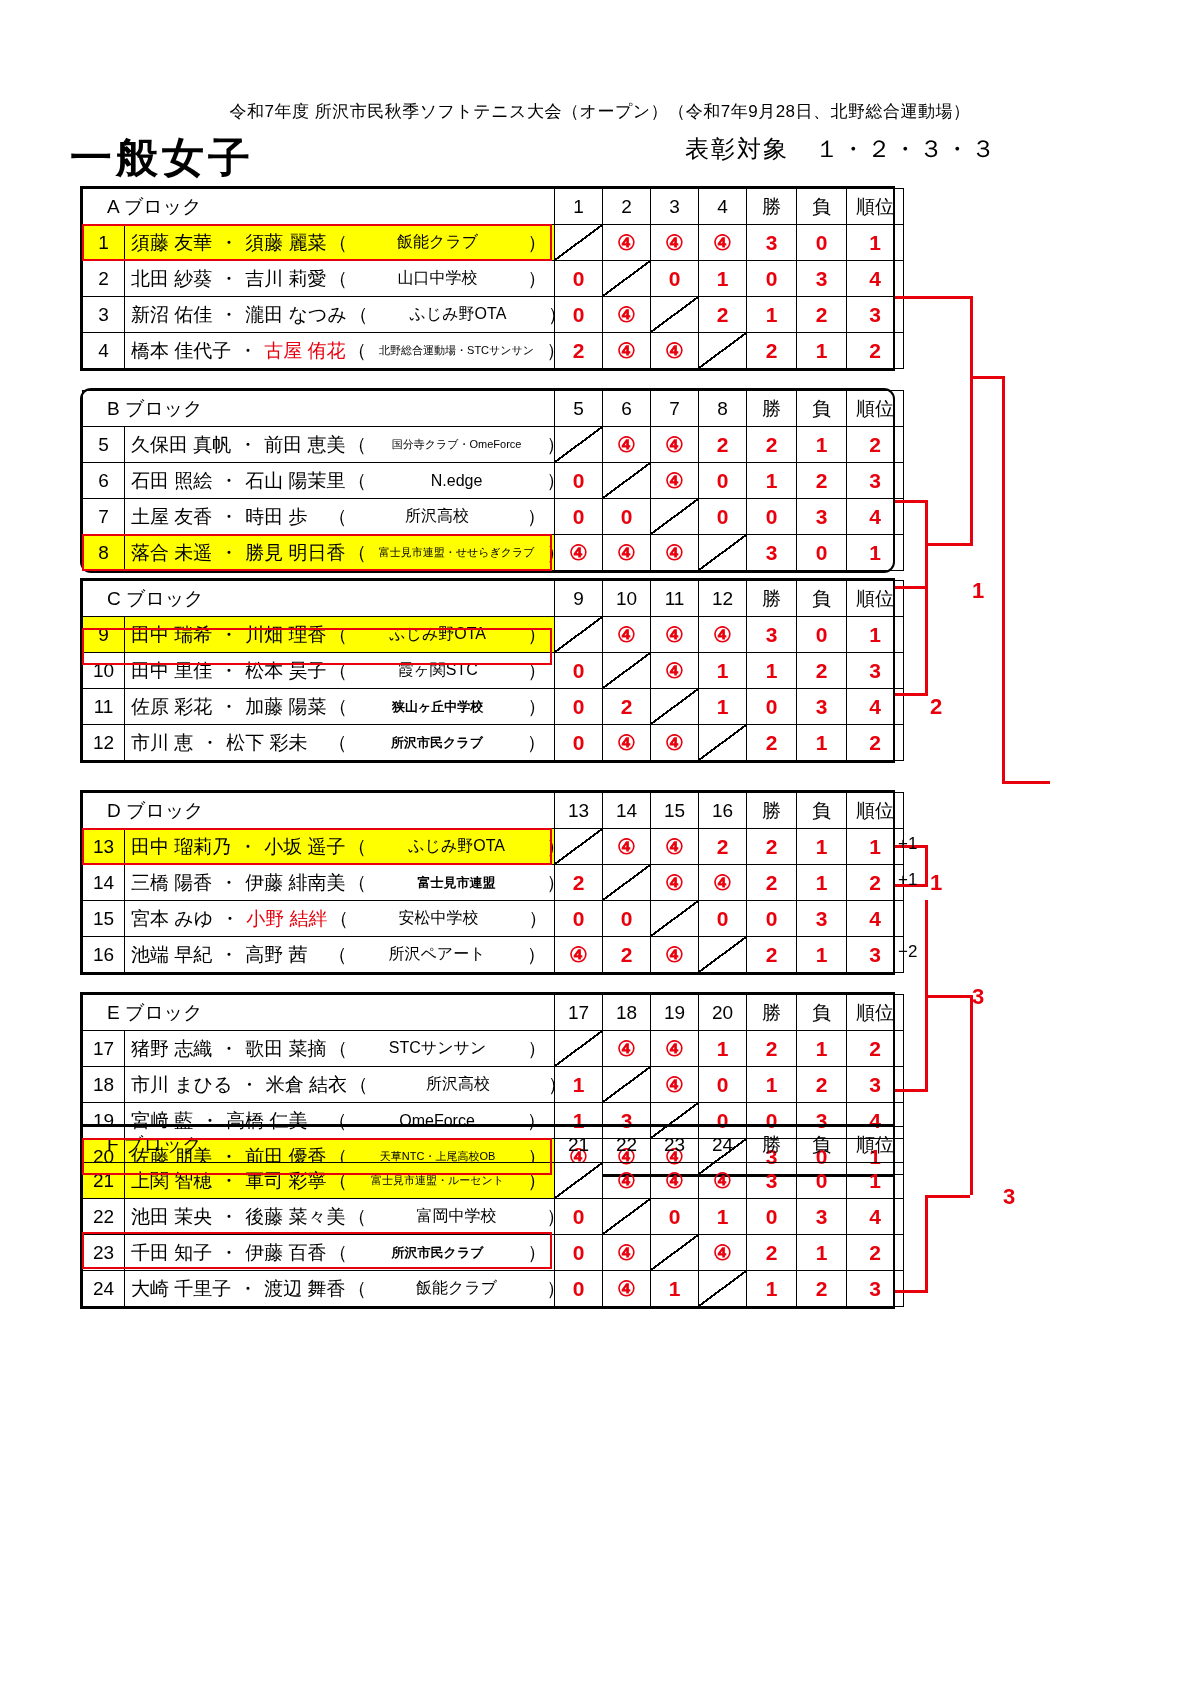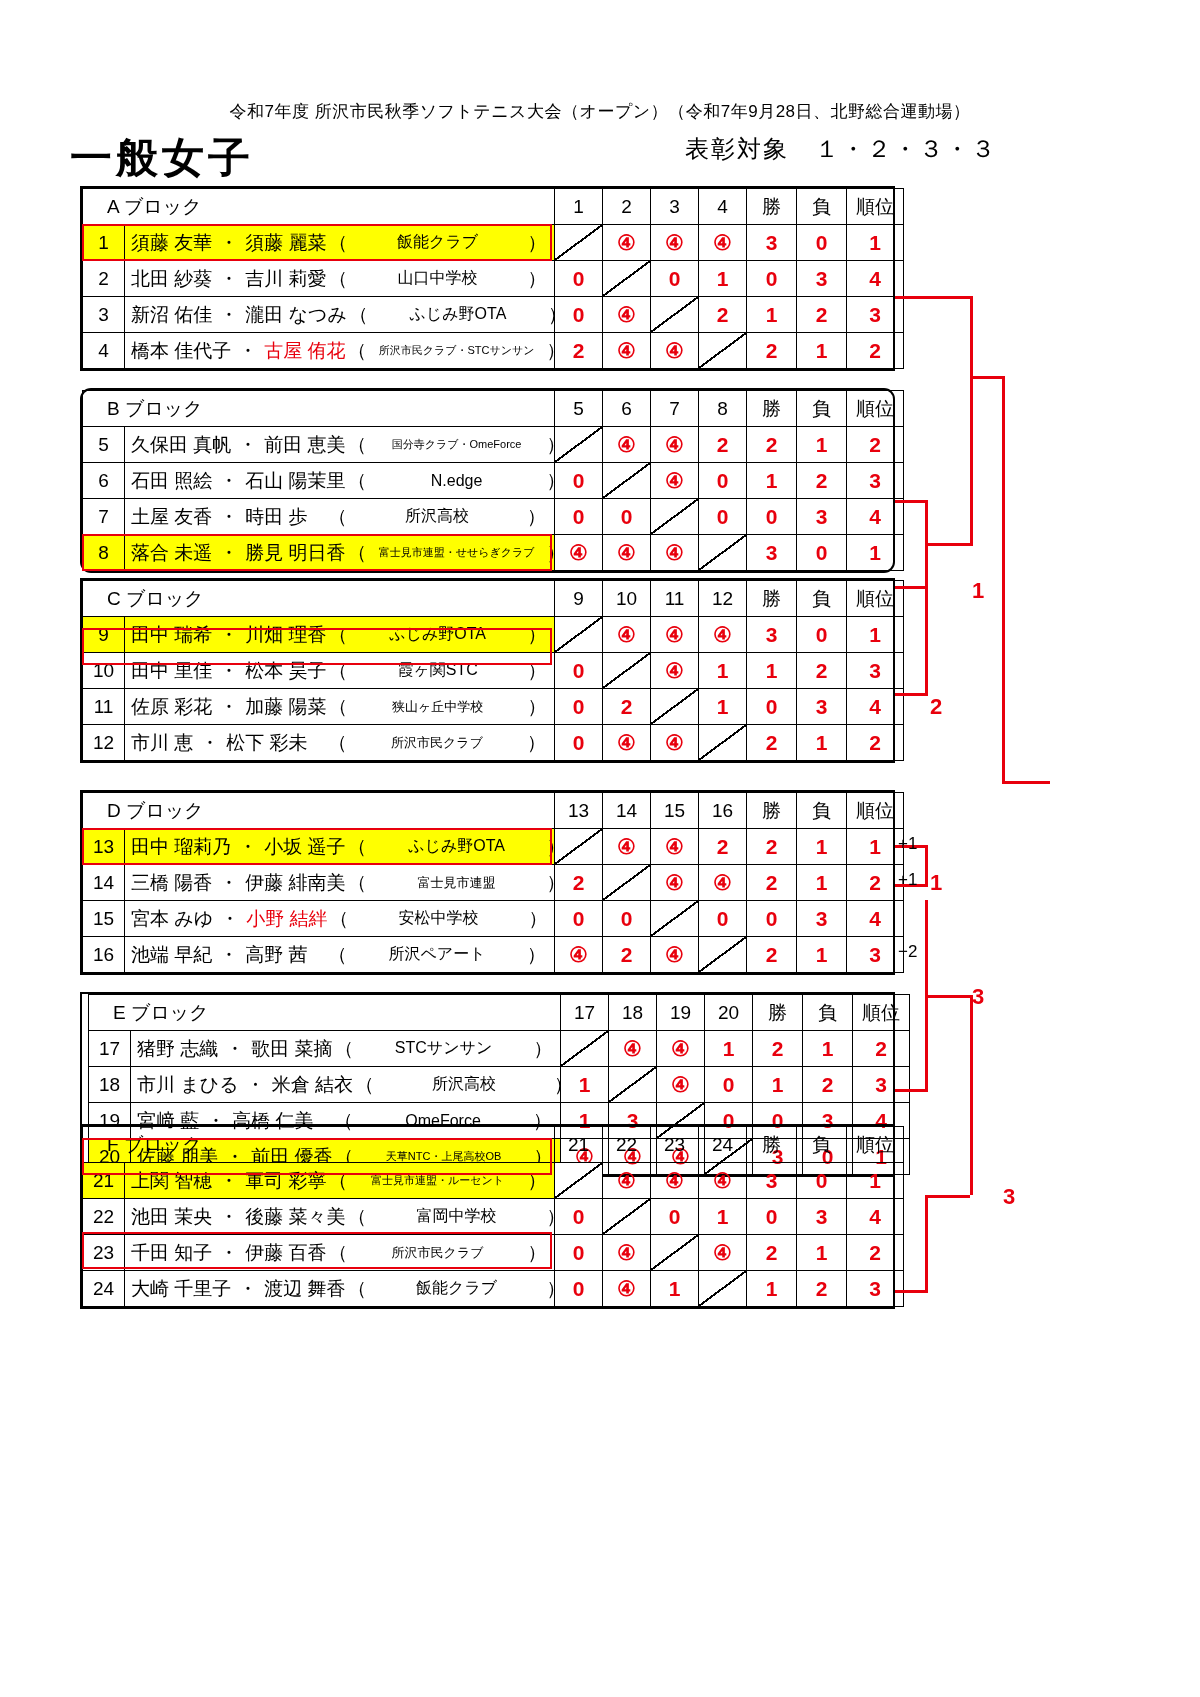--- a/index.html
+++ b/index.html
@@ -95,21 +95,21 @@
   .p1 { display: inline-block; }
   .dot { margin: 0 7px; }
   .p2 { display: inline-block; }
   .club {
     display: inline-block;
     width: 180px;
     text-align: center;
     font-size: 16px;
   }
   .club.small { font-size: 11px; letter-spacing: 0px; }
-  .club.small2 { font-size: 13px; }
+  .club.small2 { font-size: 13px; font-weight: bold; }
   .paren-l { margin-left: 2px; }
   .paren-r { margin-right: 2px; }
   .namewrap {
     display: flex;
     align-items: flex-end;
     width: 100%;
     justify-content: space-between;
   }
   .red { color: #e8000d; }
 
@@ -275,21 +275,21 @@
               <td class="no-cell">4</td>
               <td class="name-cell">
                 <div class="namewrap">
                   <span class="players">
                     <span class="p1">橋本 佳代子</span>
                     <span class="dot">・</span>
                     <span class="p2 red">古屋 侑花</span>
                   </span>
                   <span style="display:flex;align-items:center;">
                     <span class="paren-l">（</span>
-                    <span class="club small">所沢市民クラブ・STCサンサン</span>
+                    <span class="club small">北野総合運動場・STCサンサン</span>
                     <span class="paren-r">）</span>
                   </span>
                 </div>
               </td>
               <td><span class="score">2</span></td>
               <td><span class="circ">④</span></td>
               <td><span class="circ">④</span></td>
               <td class="diag"></td>
               <td><span class="wl">2</span></td>
               <td><span class="wl">1</span></td>
@@ -660,21 +660,21 @@
               <td><span class="score">2</span></td>
               <td><span class="circ">④</span></td>
               <td class="diag"></td>
               <td><span class="wl">2</span></td>
               <td><span class="wl">1</span></td>
               <td><span class="rank">3</span></td>
             </tr>
           </tbody>
         </table>
       </div>
-      <div class="block" style="top: 992px; padding-left: 6px;">
+      <div class="block" style="top: 992px;">
         <table class="bt">
           <colgroup>
             <col class="c-no">
             <col class="c-name">
             <col class="c-score">
             <col class="c-score">
             <col class="c-score">
             <col class="c-score">
             <col class="c-wl">
             <col class="c-wl">

